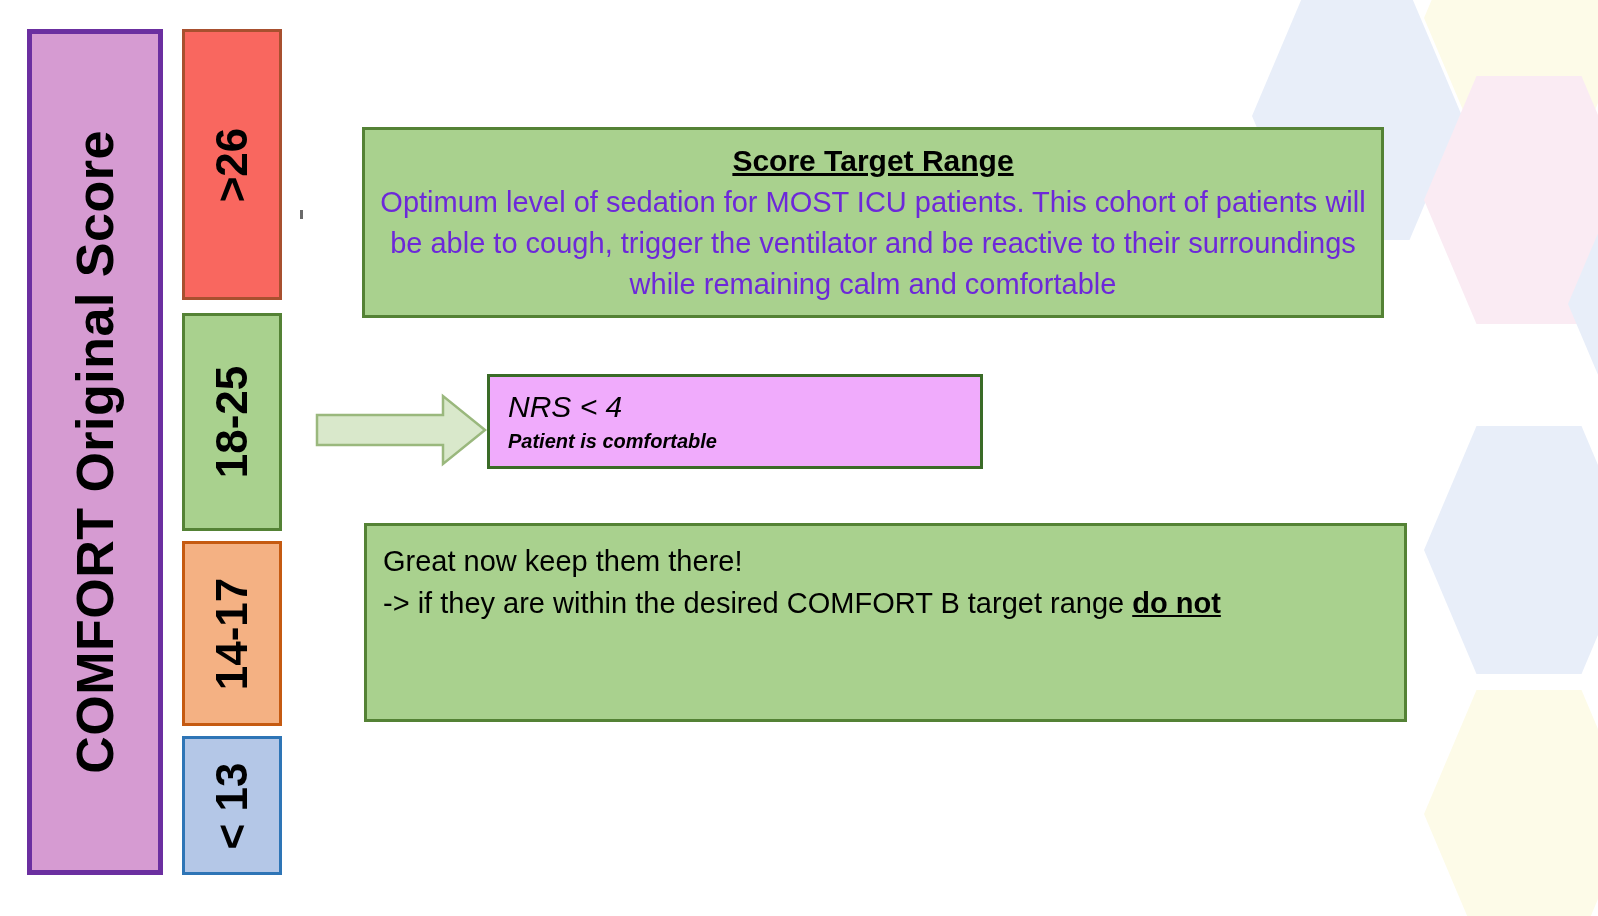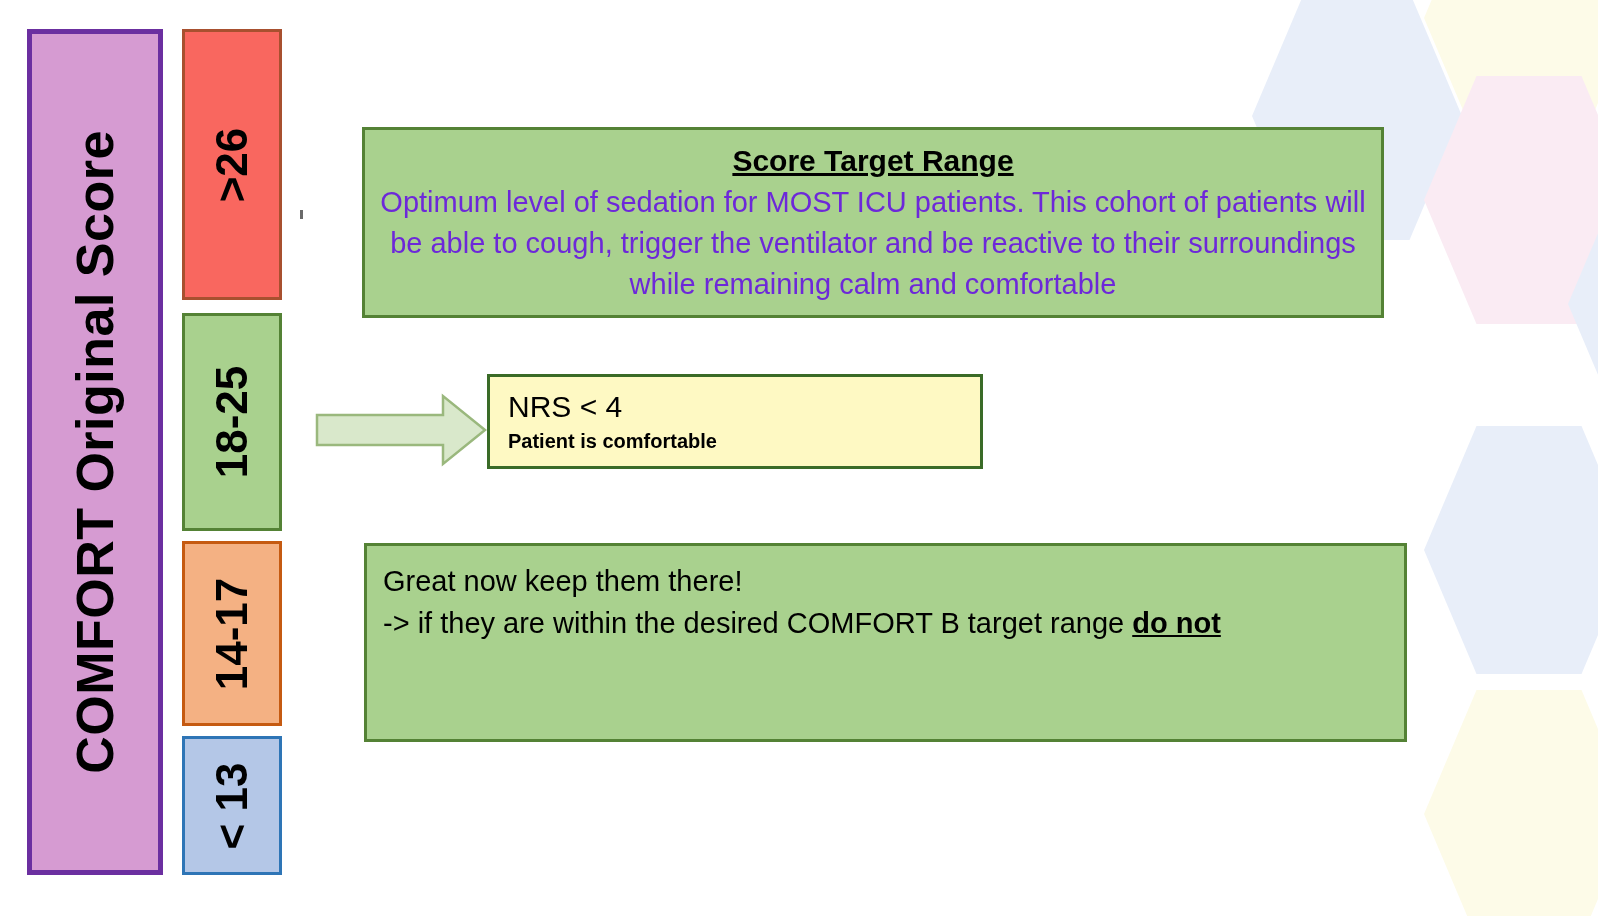--- a/index.html
+++ b/index.html
@@ -80,22 +80,23 @@
     position: absolute;
     box-sizing: border-box;
     border-width: 3px;
     border-style: solid;
   }
   .panel-green {
     background: #a9d18e;
     border-color: #548235;
   }
   .panel-white {
-    background: #fef9c3;
+    background: #f0abfc;
     border-color: #3a6b27;
+    font-style: italic;
   }
 
   .gtr-title {
     text-align: center;
     font-size: 30px;
     font-weight: bold;
     text-decoration: underline;
     color: #000000;
     margin: 12px 0 2px 0;
     line-height: 1.25;
@@ -193,20 +194,20 @@
     <svg width="172" height="74" viewBox="0 0 172 74" xmlns="http://www.w3.org/2000/svg">
       <polygon id="arrow-poly" points="2,22 128,22 128,3 170,37 128,71 128,52 2,52" stroke-width="2.5" fill="#d9e8cb" stroke="#9ab87d"></polygon>
     </svg>
   </div>
 
   <div class="panel panel-white" style="left:487px; top:374px; width:496px; height:95px;">
     <div class="nrs-line1">NRS &lt; 4</div>
     <div class="nrs-line2">Patient is comfortable</div>
   </div>
 
-  <div class="panel panel-green" style="left:364px; top:523px; width:1043px; height:199px;margin-top:20px;">
+  <div class="panel panel-green" style="left:364px; top:523px; width:1043px; height:199px;">
     <div class="keep-body">
       <div>Great now keep them there!</div>
       <div><span>-&gt; if they are within the desired COMFORT B target range </span><u>do not</u></div>
     </div>
   </div>
 
 </div>
 
 </body></html>

